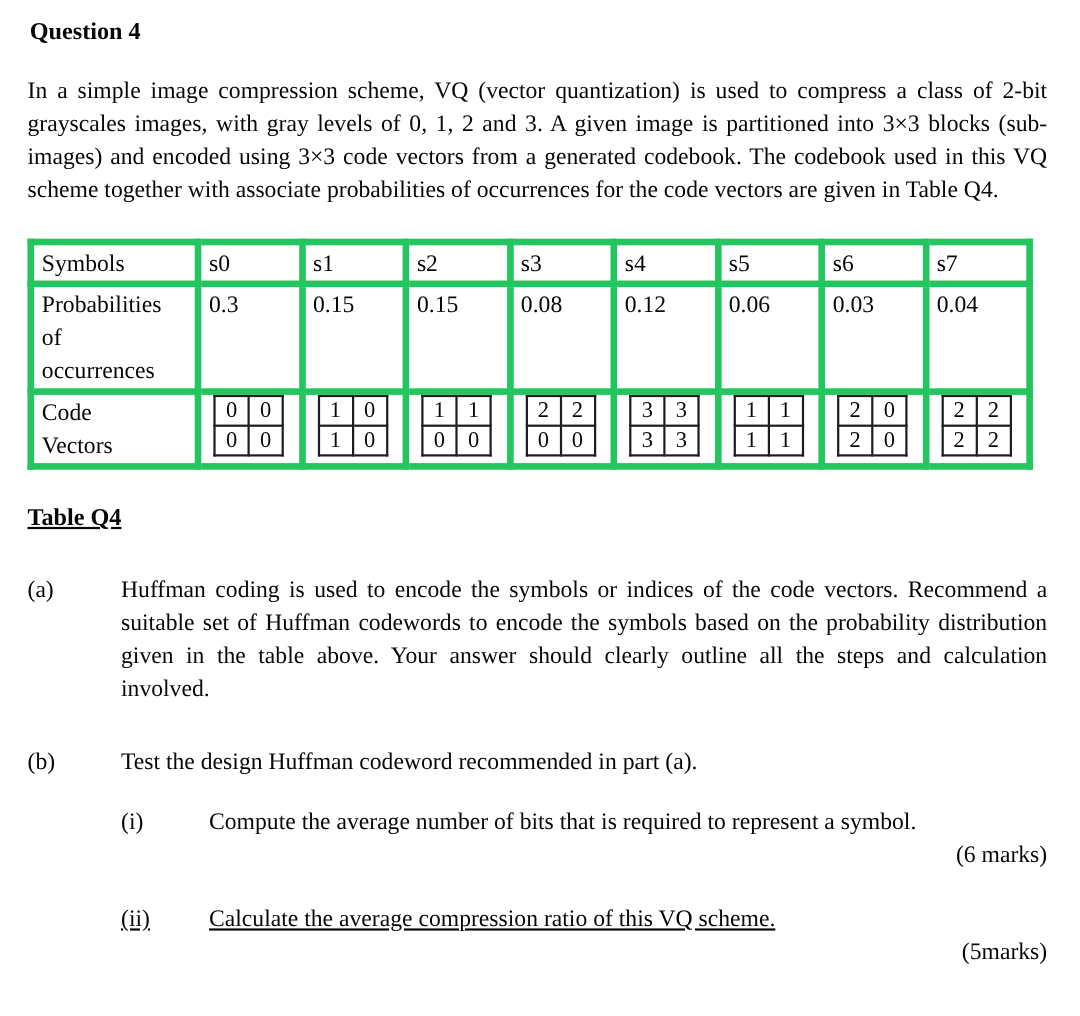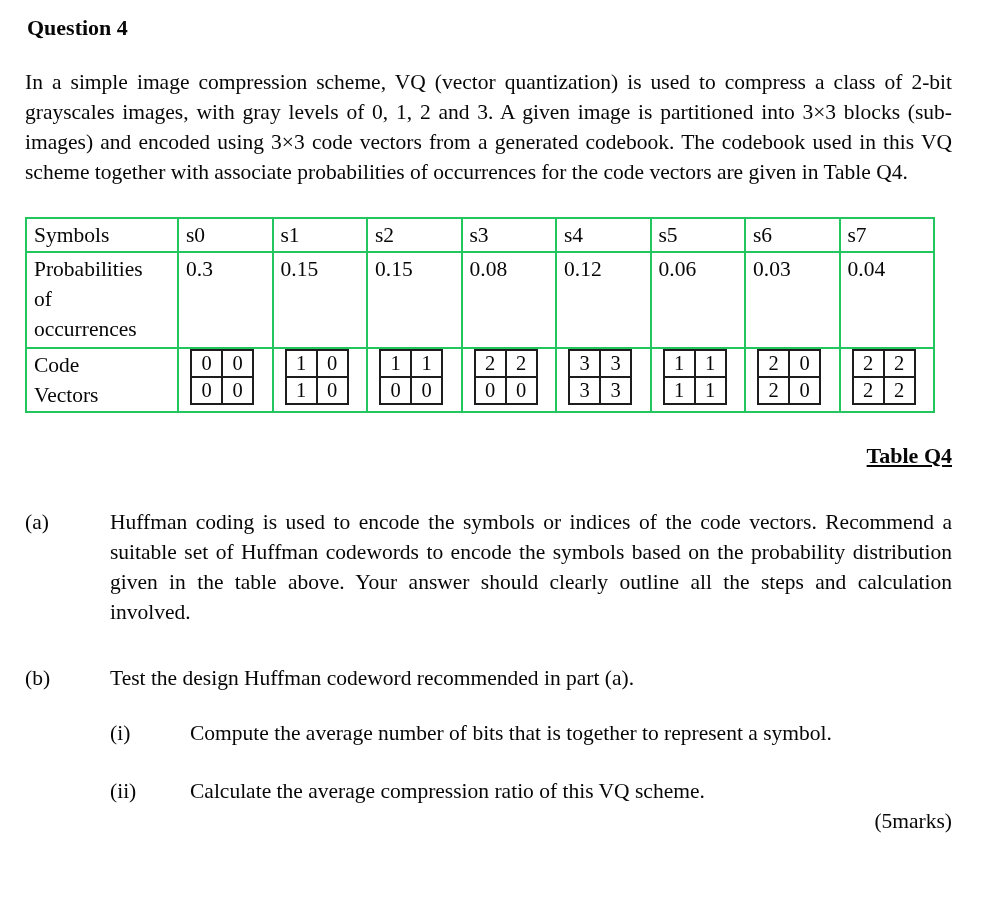--- a/index.html
+++ b/index.html
@@ -25,21 +25,21 @@
   
   table.codebook {
     border-collapse: collapse;
     table-layout: fixed;
     width: 908px;
     margin-top: 30px;
   }
   col.c-label { width: 152px; }
   col.c-sym   { width: 94.5px; }
   .codebook th, .codebook td {
-    border: 2px solid #22c55e;
+    border: 6px solid #22c55e;
     vertical-align: top;
     font-weight: normal;
     text-align: left;
     padding: 1px 4px 1px 7px;
   }
   .row-symbols th, .row-symbols td { height: 34px; }
   .row-probs th, .row-probs td { height: 96px; margin-left: 45px; }
   .row-cv th { height: 58px; }
   .row-cv td.cv-cell { padding: 0; }
   .narrow { display: inline-block; max-width: 98px; }
@@ -47,29 +47,29 @@
   
   table.mini { border-collapse: collapse; margin: 0 0 0 11px; }
   table.mini td {
     border: 2px solid #1d1d1d;
     width: 31px; height: 26px;
     padding: 0;
     text-align: center; vertical-align: middle;
     font-size: 20.5px; line-height: 25px;
   }
 
-  .caption { text-align: right; margin-top: 28px; line-height: 30px; }
+  .caption { text-align: left; margin-top: 28px; line-height: 30px; }
   .caption-text { font-weight: bold; text-decoration: underline; font-size: 22px; }
 
   .part { display: flex; margin-top: 36px; }
   .part-label { flex: 0 0 85px; }
   .part-text { flex: 1; text-align: justify; }
 
   .subpart { display: flex; margin: 25px 0 0 85px; }
-  .subpart-ii { margin-top: 28px; }
+  .subpart-ii { margin-top: 28px; text-decoration: underline; }
   .sub-label { flex: 0 0 80px; }
   .sub-text { flex: 1; }
 
   .marks { text-align: right; line-height: 30px; }
 </style>
 </head>
 <body>
 
 <div class="page">
 
@@ -239,22 +239,23 @@
     <div class="part-text">Huffman coding is used to encode the symbols or indices of the code vectors. Recommend a suitable set of Huffman codewords to encode the symbols based on the probability distribution given in the table above. Your answer should clearly outline all the steps and calculation involved.</div>
   </div>
 
   <div class="part">
     <span class="part-label">(b)</span>
     <div class="part-text">Test the design Huffman codeword recommended in part (a).</div>
   </div>
 
   <div class="subpart">
     <span class="sub-label">(i)</span>
-    <div class="sub-text">Compute the average number of bits that is together to represent a symbol.</div>
-  </div>
+    <div class="sub-text">Compute the average number of bits that is required to represent a symbol.</div>
+  </div>
+  <div class="marks">(6 marks)</div>
 
   <div class="subpart subpart-ii">
     <span class="sub-label">(ii)</span>
     <div class="sub-text">Calculate the average compression ratio of this VQ scheme.</div>
   </div>
   <div class="marks">(5marks)</div>
 
 </div>
 
 </body></html>

